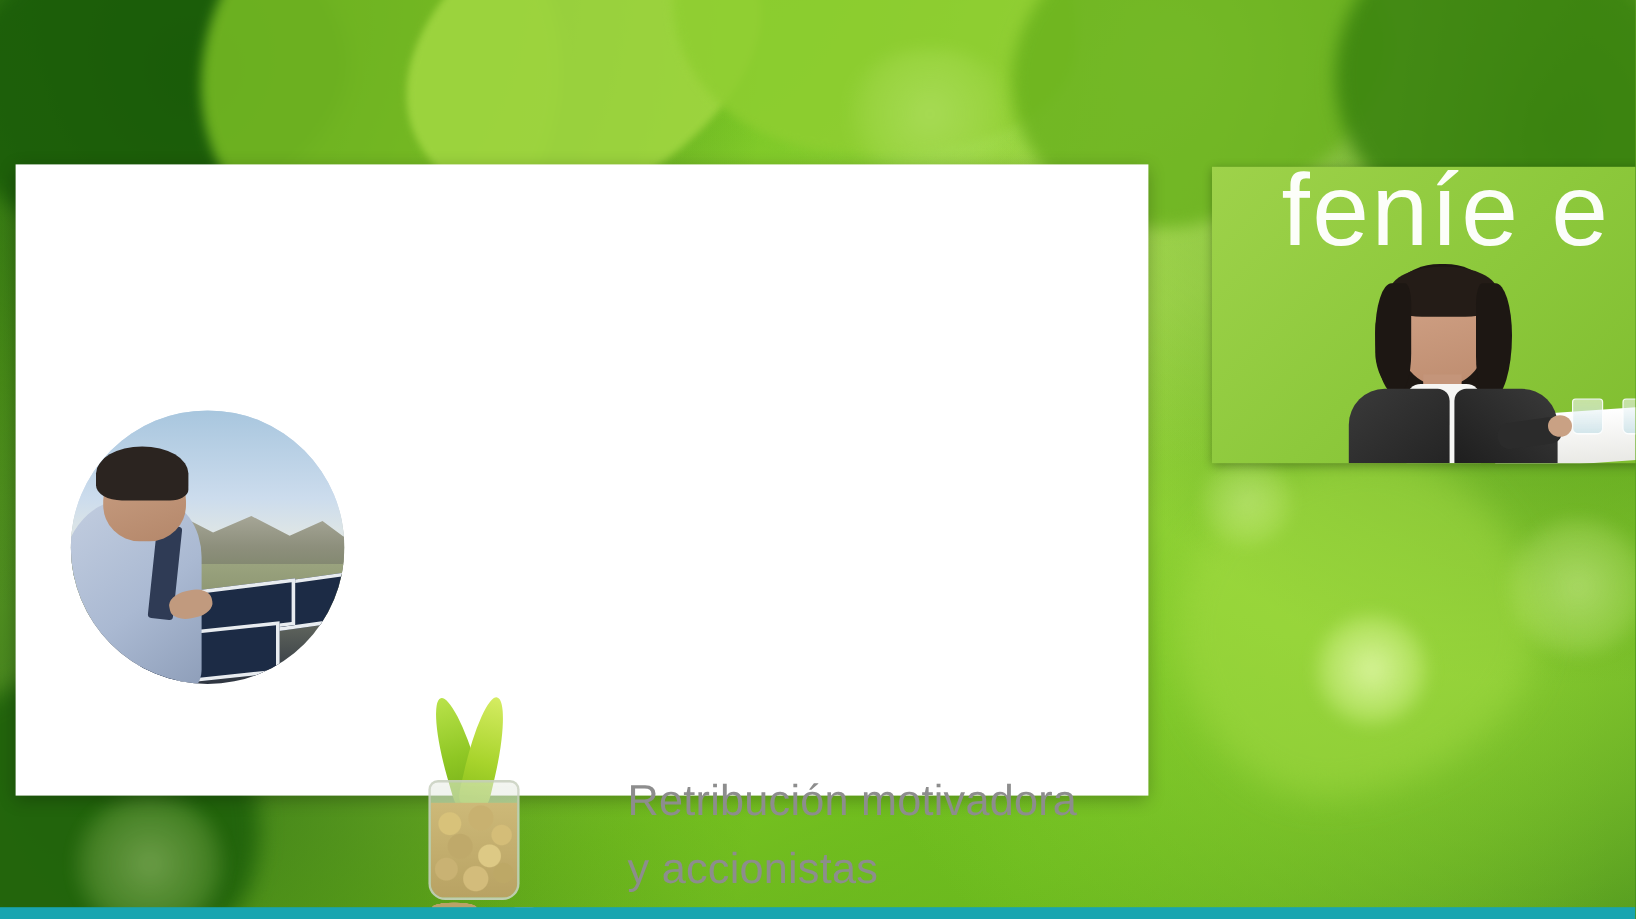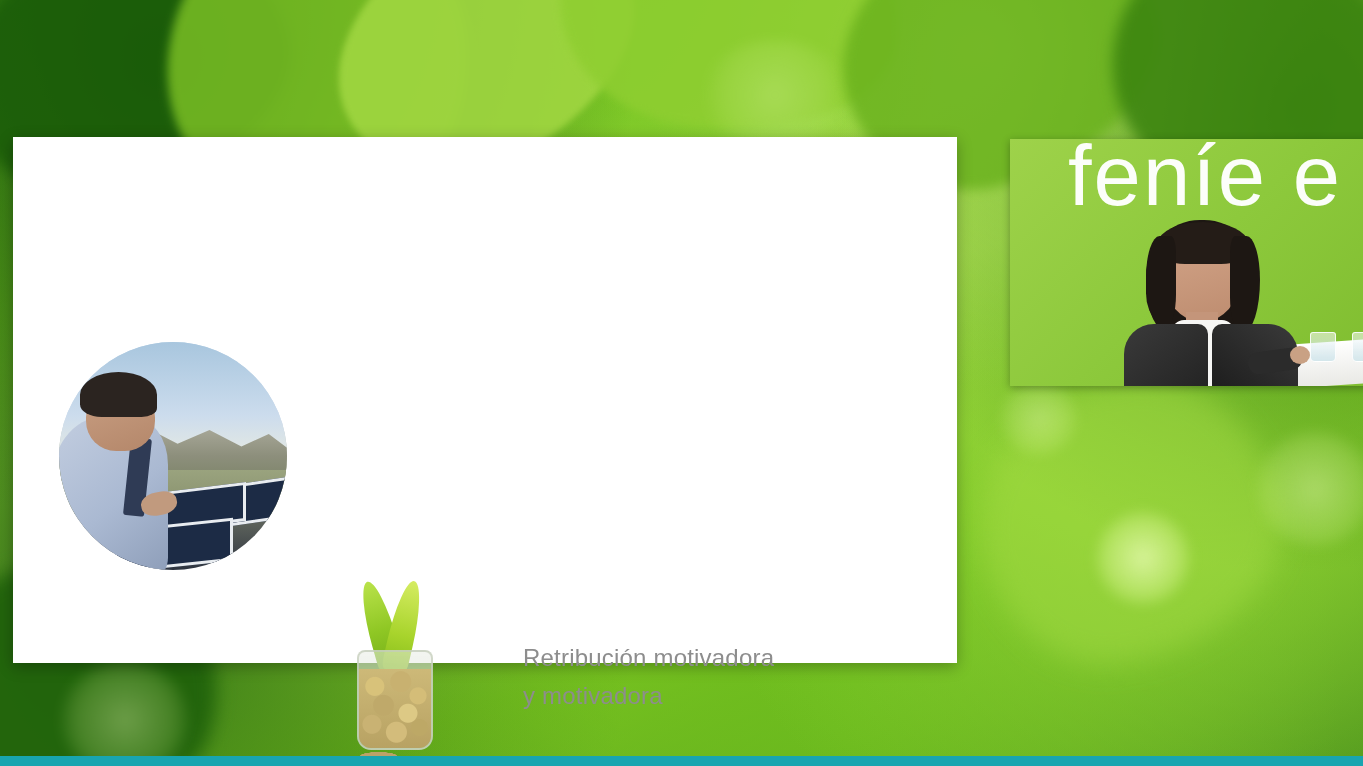--- a/index.html
+++ b/index.html
@@ -178,21 +178,21 @@
       radial-gradient(ellipse at 36% 40%, #bba268 0 18px, transparent 19px),
       radial-gradient(ellipse at 58% 62%, #d7c384 0 17px, transparent 18px),
       radial-gradient(ellipse at 80% 48%, #c2ac70 0 16px, transparent 17px),
       radial-gradient(ellipse at 94% 68%, #d1bc7d 0 13px, transparent 14px);
   }
 
   #bullet-two-text {
     position: absolute;
     left: 510px; top: 502px;
     width: 420px;
-    font-size: 24px;
+    font-size: 36px;
     font-weight: 300;
     line-height: 1.58;
     color: #8d8d8d;
     letter-spacing: .2px;
   }
 
   
   #webcam-panel {
     position: absolute;
     left: 1010px; top: 139px;
@@ -311,21 +311,21 @@
 
     <div id="growth-jar-image">
       <div class="blade blade-l"></div>
       <div class="blade blade-r"></div>
       <div class="jar"></div>
       <div class="coin-pile"></div>
     </div>
 
     <div id="bullet-two-text">
       <div>Retribución motivadora</div>
-      <div>y motivadora</div>
+      <div>y accionistas</div>
     </div>
 
   </div>
 
   <div id="webcam-panel">
     <div id="webcam-backdrop-text">feníe e</div>
     <div class="table-top"></div>
     <div class="glass-a"></div>
     <div class="glass-b"></div>
     <div id="presenter-figure">

